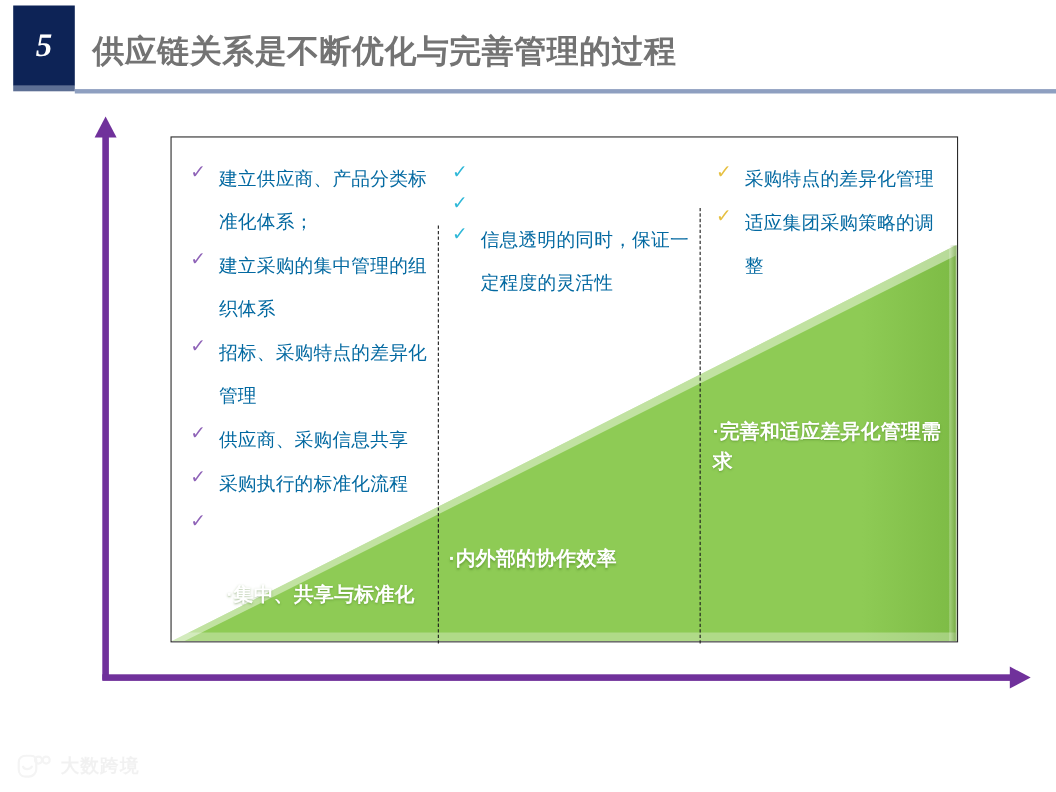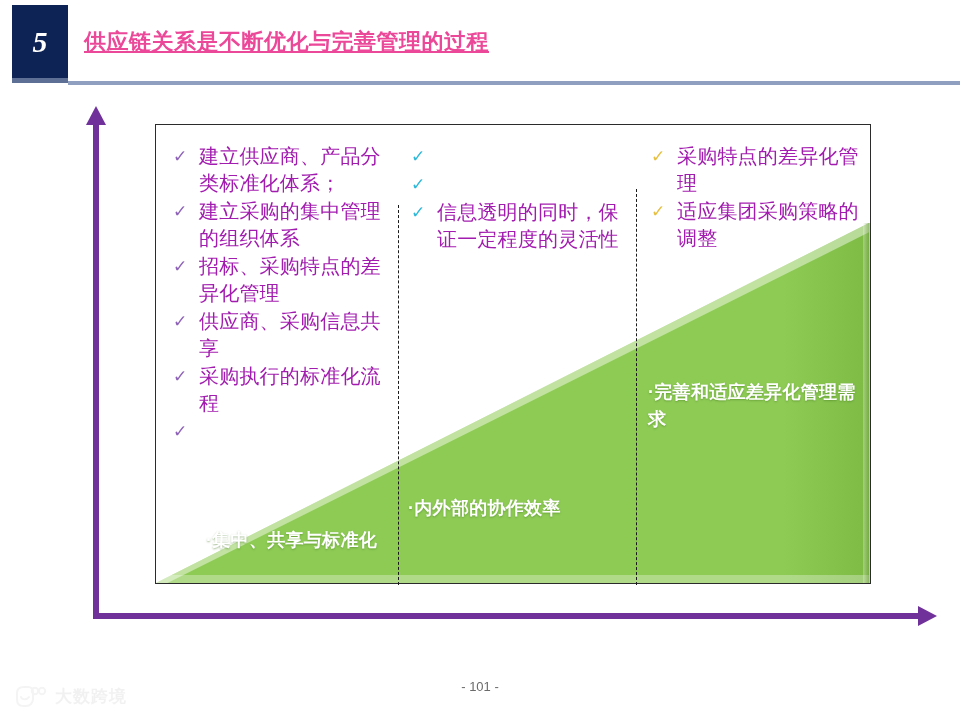--- a/index.html
+++ b/index.html
@@ -37,26 +37,25 @@
     font-size: 30px;
     font-style: italic;
     font-weight: bold;
     font-family: "Liberation Serif", "DejaVu Serif", serif;
     line-height: 1;
   }
   .hdr-title {
     position: absolute;
     left: 84px;
     top: 27px;
-    color: #ec4899;
-    font-size: 22px;
+    color: #737373;
+    font-size: 29px;
     font-weight: bold;
     letter-spacing: 0.5px;
     white-space: nowrap;
-    text-decoration: underline;
   }
   .hdr-rule {
     position: absolute;
     left: 68px;
     top: 81px;
     width: 892px;
     height: 4px;
     background: #8e9fc0;
   }
   .hdr-rule-dark {
@@ -194,23 +193,23 @@
     line-height: 27px;
     text-align: left;
     padding-left: 3px;
   }
   .tick.purple { color: #8f63b8; }
   .tick.cyan   { color: #2fb8d8; }
   .tick.gold   { color: #e6c042; }
 
   .btext {
     flex: 1 1 auto;
-    color: #a21caf;
-    font-size: 20px;
-    line-height: 27px;
+    color: #0369a1;
+    font-size: 17px;
+    line-height: 39px;
     letter-spacing: 0.2px;
   }
 
   
   .glabel {
     position: absolute;
     color: #ffffff;
     font-size: 18px;
     font-weight: bold;
     line-height: 27px;
@@ -330,21 +329,20 @@
         <span class="btext">适应集团采购策略的调整</span>
       </div>
     </div>
 
     <div class="glabel g1">·集中、共享与标准化</div>
     <div class="glabel g2">·内外部的协作效率</div>
     <div class="glabel g3">·完善和适应差异化管理需求</div>
 
   </div>
 
-  <div class="page-num">- 101 -</div>
 
   <div class="watermark">
     <div class="wm-logo">
       <svg width="34" height="22" viewBox="0 0 34 22" aria-hidden="true">
         <path d="M3 7 C3 3 6 1 10 1 L14 1 C17 1 19 3 19 6 L19 13 C19 17 16 20 12 20 L9 20 C5 20 3 17 3 13 Z" fill="none" stroke="#ededed" stroke-width="2"></path>
         <circle cx="21" cy="5" r="3.2" fill="none" stroke="#ededed" stroke-width="2"></circle>
         <circle cx="28" cy="5" r="3.2" fill="none" stroke="#ededed" stroke-width="2"></circle>
         <path d="M7 11 C8 14 13 14 15 11" fill="none" stroke="#ededed" stroke-width="2" stroke-linecap="round"></path>
       </svg>
     </div>

